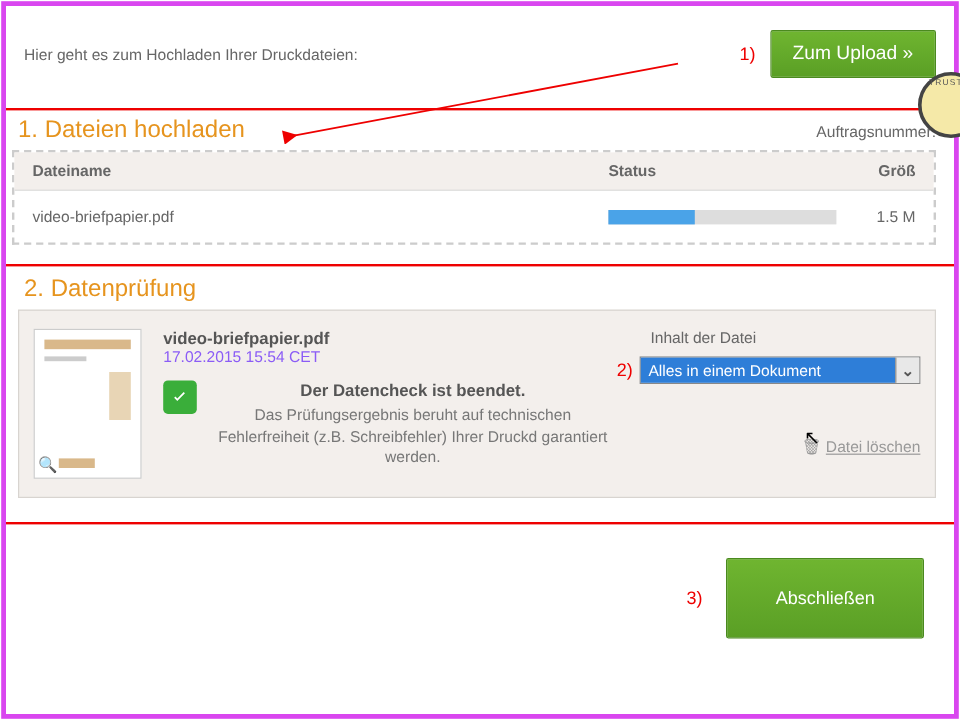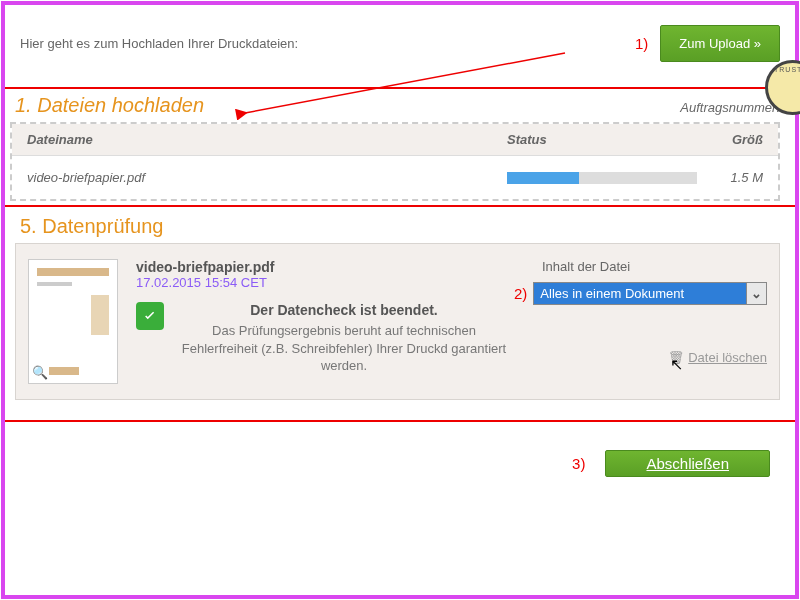--- a/index.html
+++ b/index.html
@@ -3,26 +3,26 @@
 <meta charset="utf-8">
 <style>
 * { box-sizing: border-box; margin: 0; padding: 0; }
 body { font-family: Arial, sans-serif; font-size: 13px; color: #555; background: #fff; width: 800px; height: 600px; position: relative; overflow: hidden; }
 
 .frame { border: 4px solid #d946ef; height: 598px; margin: 1px; position: relative; background: #fff; }
 
 .top-row { display: flex; align-items: center; padding: 20px 15px 25px 15px; }
 .top-text { flex: 1; color: #666; font-size: 13px; }
 .ann-red { color: #e00; font-size: 15px; margin-right: 12px; }
-.btn-green { background: linear-gradient(#6fb530, #5a9f25); border: 1px solid #4a8a1e; color: #fff; padding: 10px 18px; font-size: 13px; cursor: pointer; border-radius: 2px; }
-.btn-green.big { padding: 4px 40px; font-size: 15px; text-decoration: underline; }
+.btn-green { background: linear-gradient(#6fb530, #5a9f25); border: 1px solid #4a8a1e; color: #fff; padding: 10px 18px; font-size: 16px; cursor: pointer; border-radius: 2px; }
+.btn-green.big { padding: 24px 40px; font-size: 15px; }
 
 .red-line { border-top: 2px solid #e00; margin: 0; }
 
-.section1 { padding: 5px 15px 4px 5px; font-style: italic; }
+.section1 { padding: 5px 15px 16px 5px; }
 .sec-title { color: #e6941e; font-size: 20px; font-weight: normal; margin-bottom: 5px; display: flex; align-items: baseline; }
 .sec-title span:first-child { margin-left: 5px; }
 
 .dashed-box { border: 2px dashed #ccc; margin: 0 0 0 0; }
 .tbl-head { display: flex; background: #f3efec; border-bottom: 1px solid #ddd; padding: 8px 15px; font-size: 13px; color: #666; font-weight: bold; }
 .col-name { flex: 0 0 480px; }
 .col-status { flex: 0 0 220px; }
 .col-size { flex: 1; text-align: right; }
 .tbl-row { display: flex; padding: 14px 15px; font-size: 13px; color: #666; align-items: center; }
 .progress { width: 190px; height: 12px; background: #ddd; position: relative; }
@@ -101,21 +101,21 @@
         </div>
         <div class="col-size">1.5 M</div>
       </div>
     </div>
   </div>
 
   <div class="red-line"></div>
 
   <div class="section2">
     <h2 class="sec-title">
-        <span>5. Datenprüfung</span>
+        <span>2. Datenprüfung</span>
       </h2>
 
     <div class="file-box">
       <div class="thumb">
         <div class="thumb-c" style="top:8px;left:8px;right:8px;height:8px;background:#d9b88a;"></div>
         <div class="thumb-c" style="top:22px;left:8px;width:35px;height:4px;background:#ccc;"></div>
         <div class="thumb-c" style="top:35px;right:8px;width:18px;height:40px;background:#e8d5b5;"></div>
         <div class="thumb-c" style="bottom:8px;left:20px;width:30px;height:8px;background:#d9b88a;"></div>
         <span class="mag">🔍</span>
       </div>

